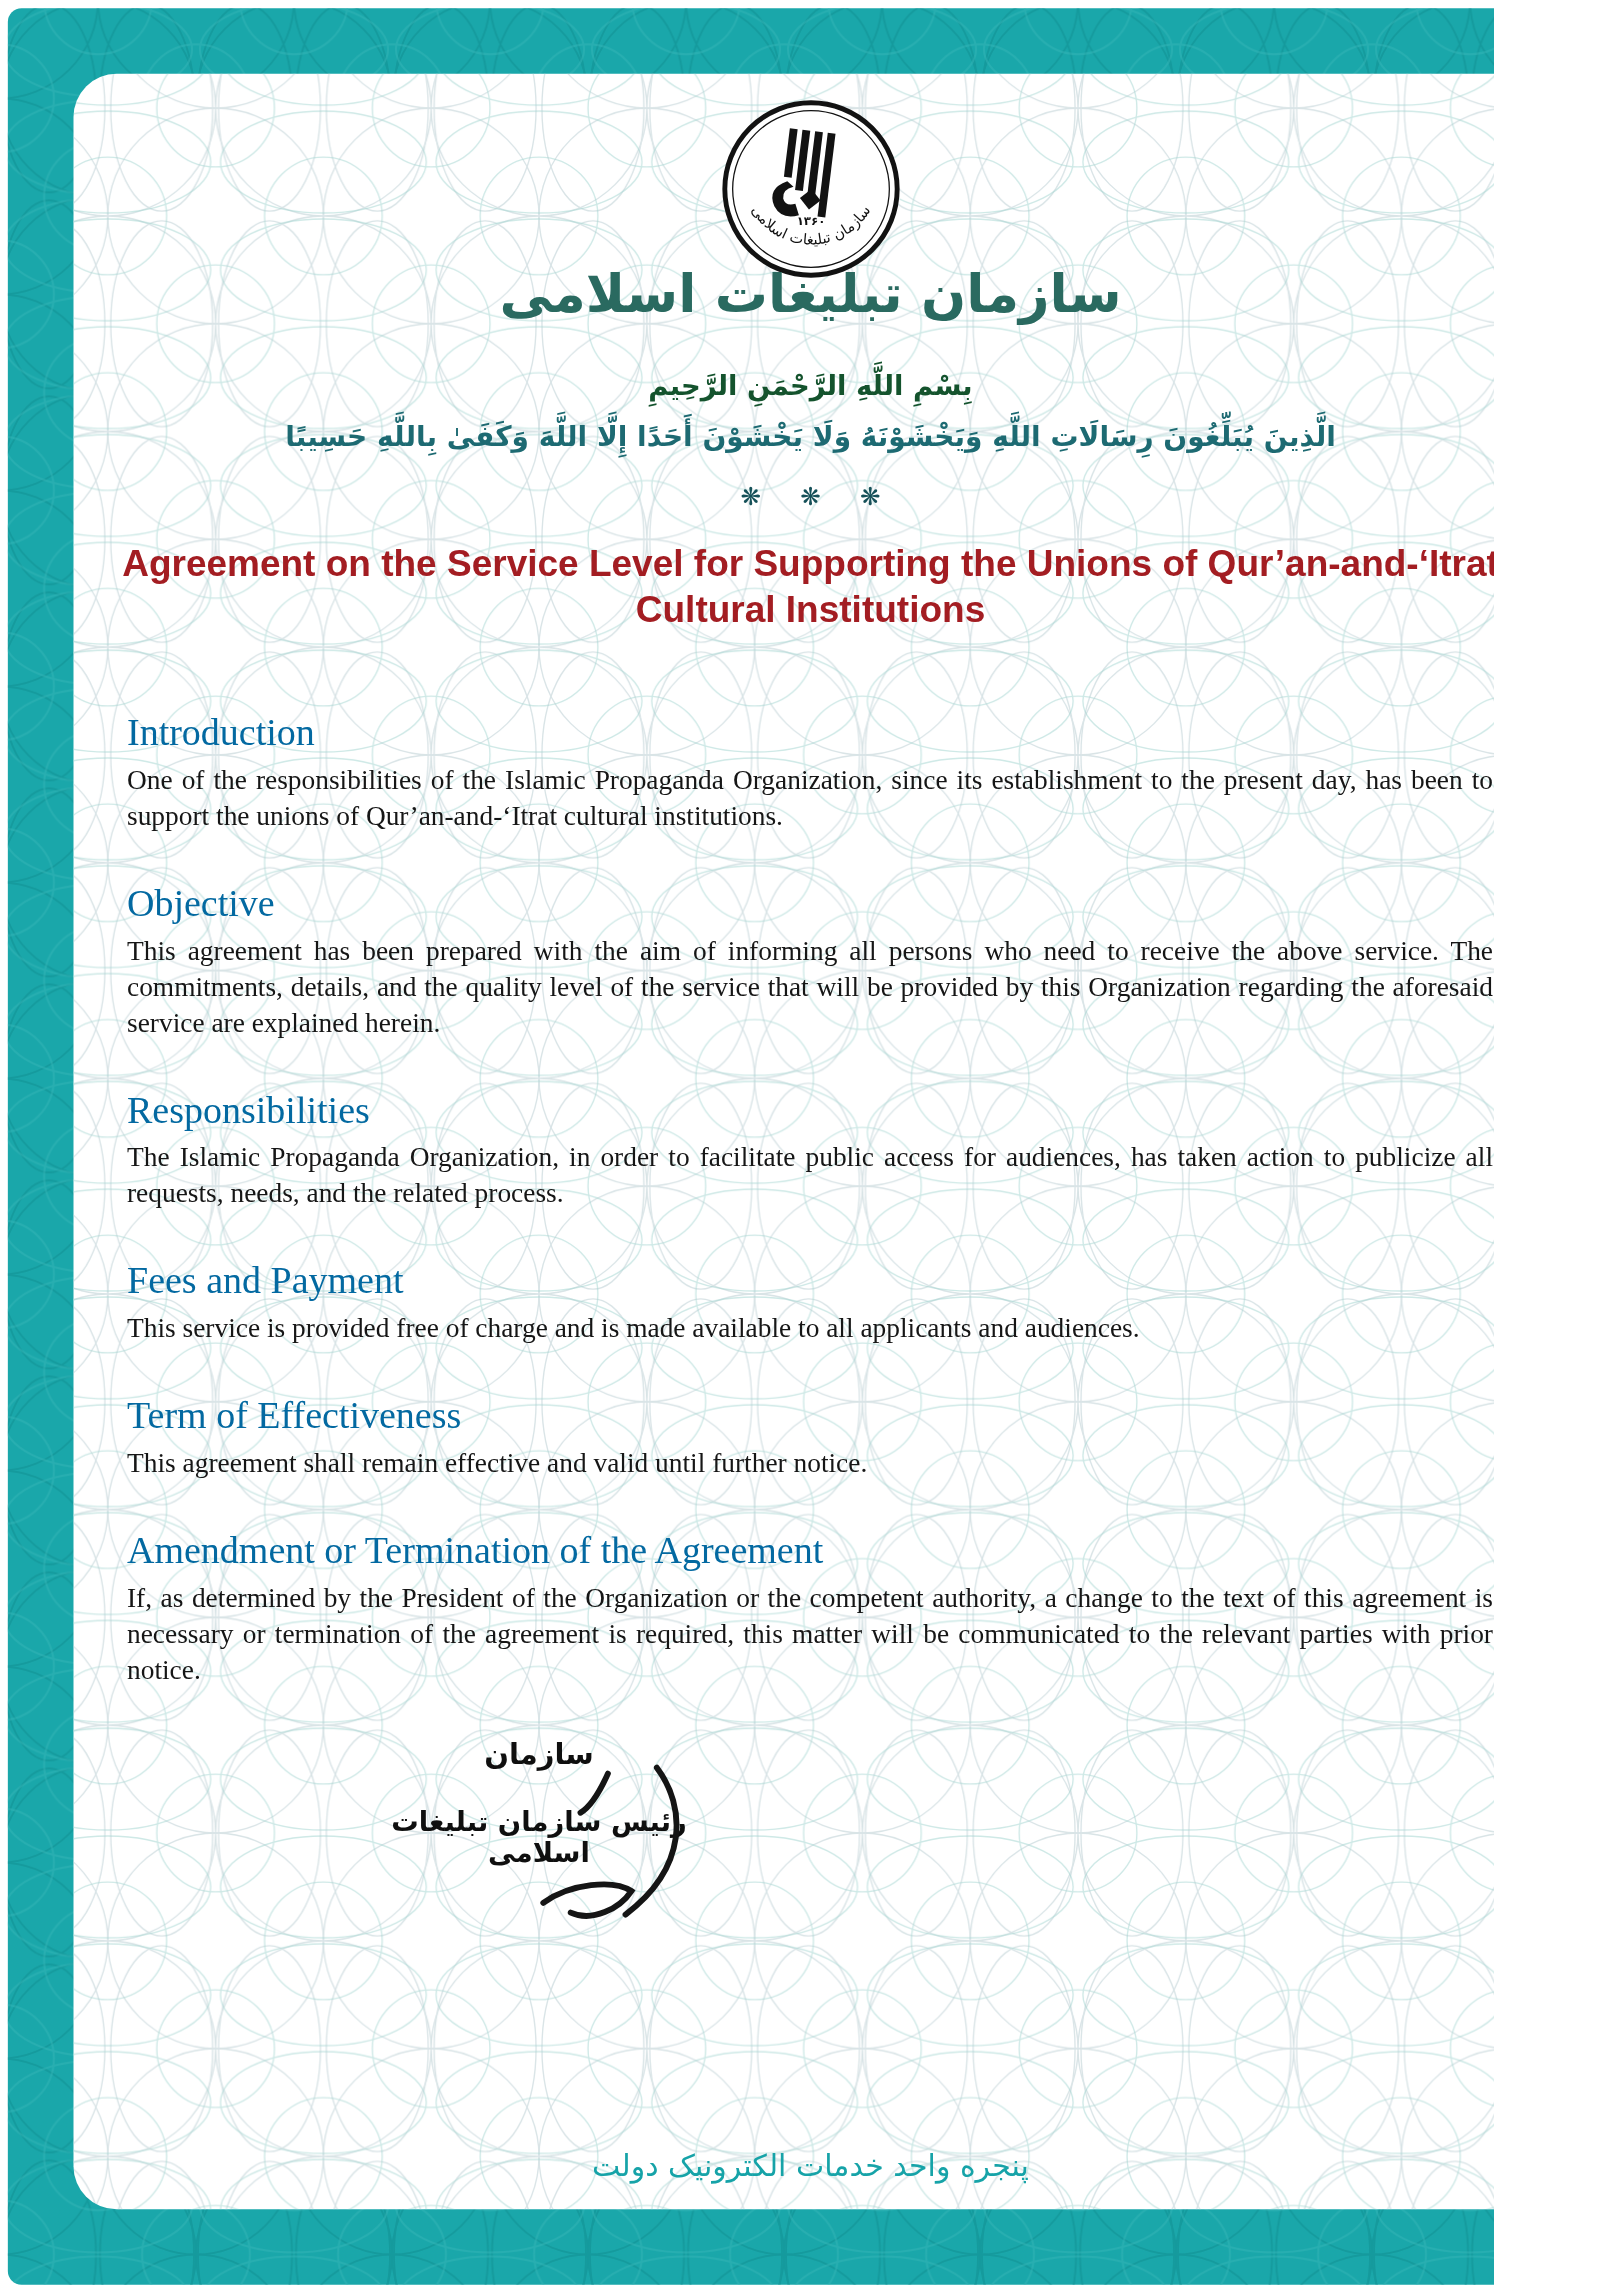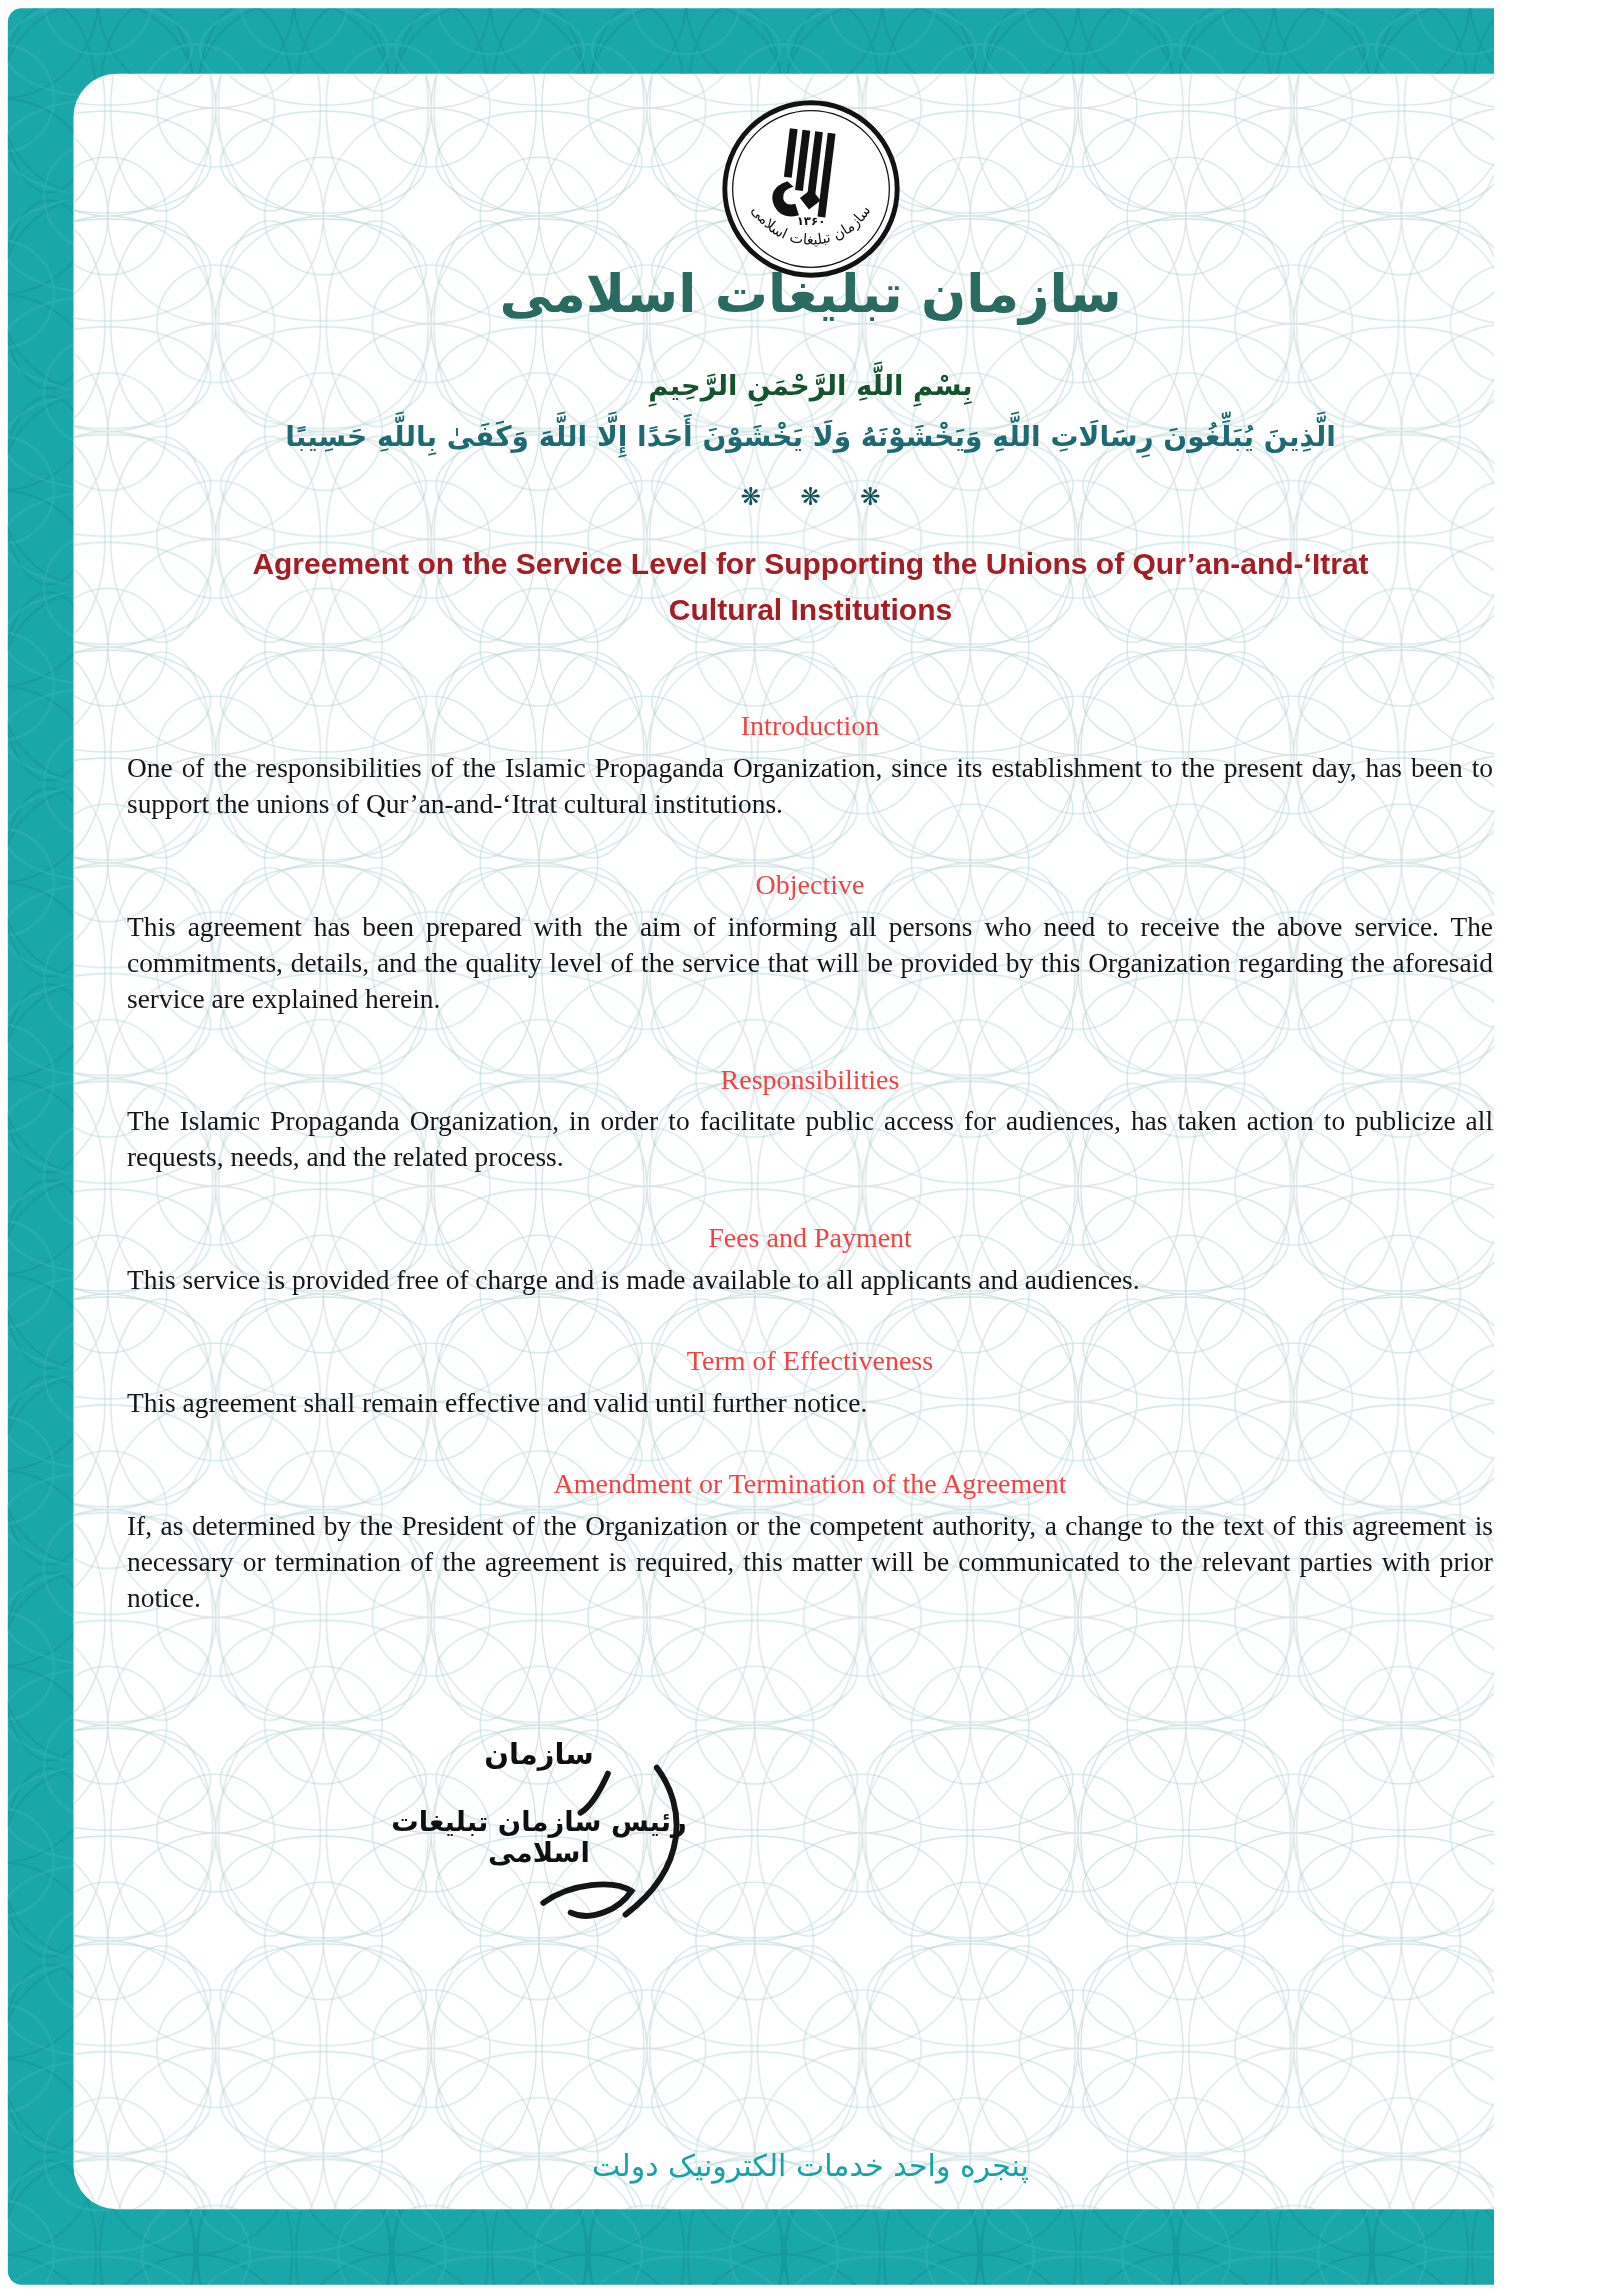--- a/index.html
+++ b/index.html
@@ -7,24 +7,24 @@
   #page{position:relative;width:1494px;height:2293px;overflow:hidden;}
   #bg{position:absolute;left:0;top:0;z-index:0;}
   .layer{position:absolute;z-index:1;}
   .center{left:0;width:1621px;text-align:center;}
   .persian{font-family:"DejaVu Sans",sans-serif;direction:rtl;}
   .calarmature{top:263px;font-size:53px;font-weight:bold;color:#2a6a60;letter-spacing:1px;}
   .bismillah{top:370px;font-size:27.4px;font-weight:bold;color:#14532d;}
   .verse{top:420px;font-size:28px;font-weight:bold;color:#1d6a72;}
   .ornament{top:482px;font-size:24.5px;color:#155058;word-spacing:33px;}
   .doc-title{top:541px;font-family:"Liberation Sans",sans-serif;font-weight:bold;
-             font-size:30px;line-height:46px;color:#a31d22;}
+             font-size:37px;line-height:46px;color:#a31d22;}
   #sections{left:127px;top:710px;width:1366px;}
   .sec{margin:0 0 47px 0;}
-  .sec-h{font-size:28px;color:#ef4444;margin:0 0 7.8px 0;text-align:center;}
+  .sec-h{font-size:38px;color:#0369a1;margin:0 0 7.8px 0;}
   .sec-b{font-size:27.4px;color:#161616;line-height:36px;text-align:justify;margin:0;}
   #sig{left:353px;top:1737px;width:372px;text-align:center;}
   .sig-name{font-size:29px;font-weight:bold;color:#0f0f0f;}
   .sig-title{font-size:27.4px;font-weight:bold;color:#0f0f0f;margin-top:35px;}
   #scribble{position:absolute;left:510px;top:1754px;z-index:2;}
   .footer{top:2148px;font-size:30px;font-weight:normal;color:#16a3a8;}
   svg text{font-family:"DejaVu Sans",sans-serif;}
 </style>
 </head>
 <body>

